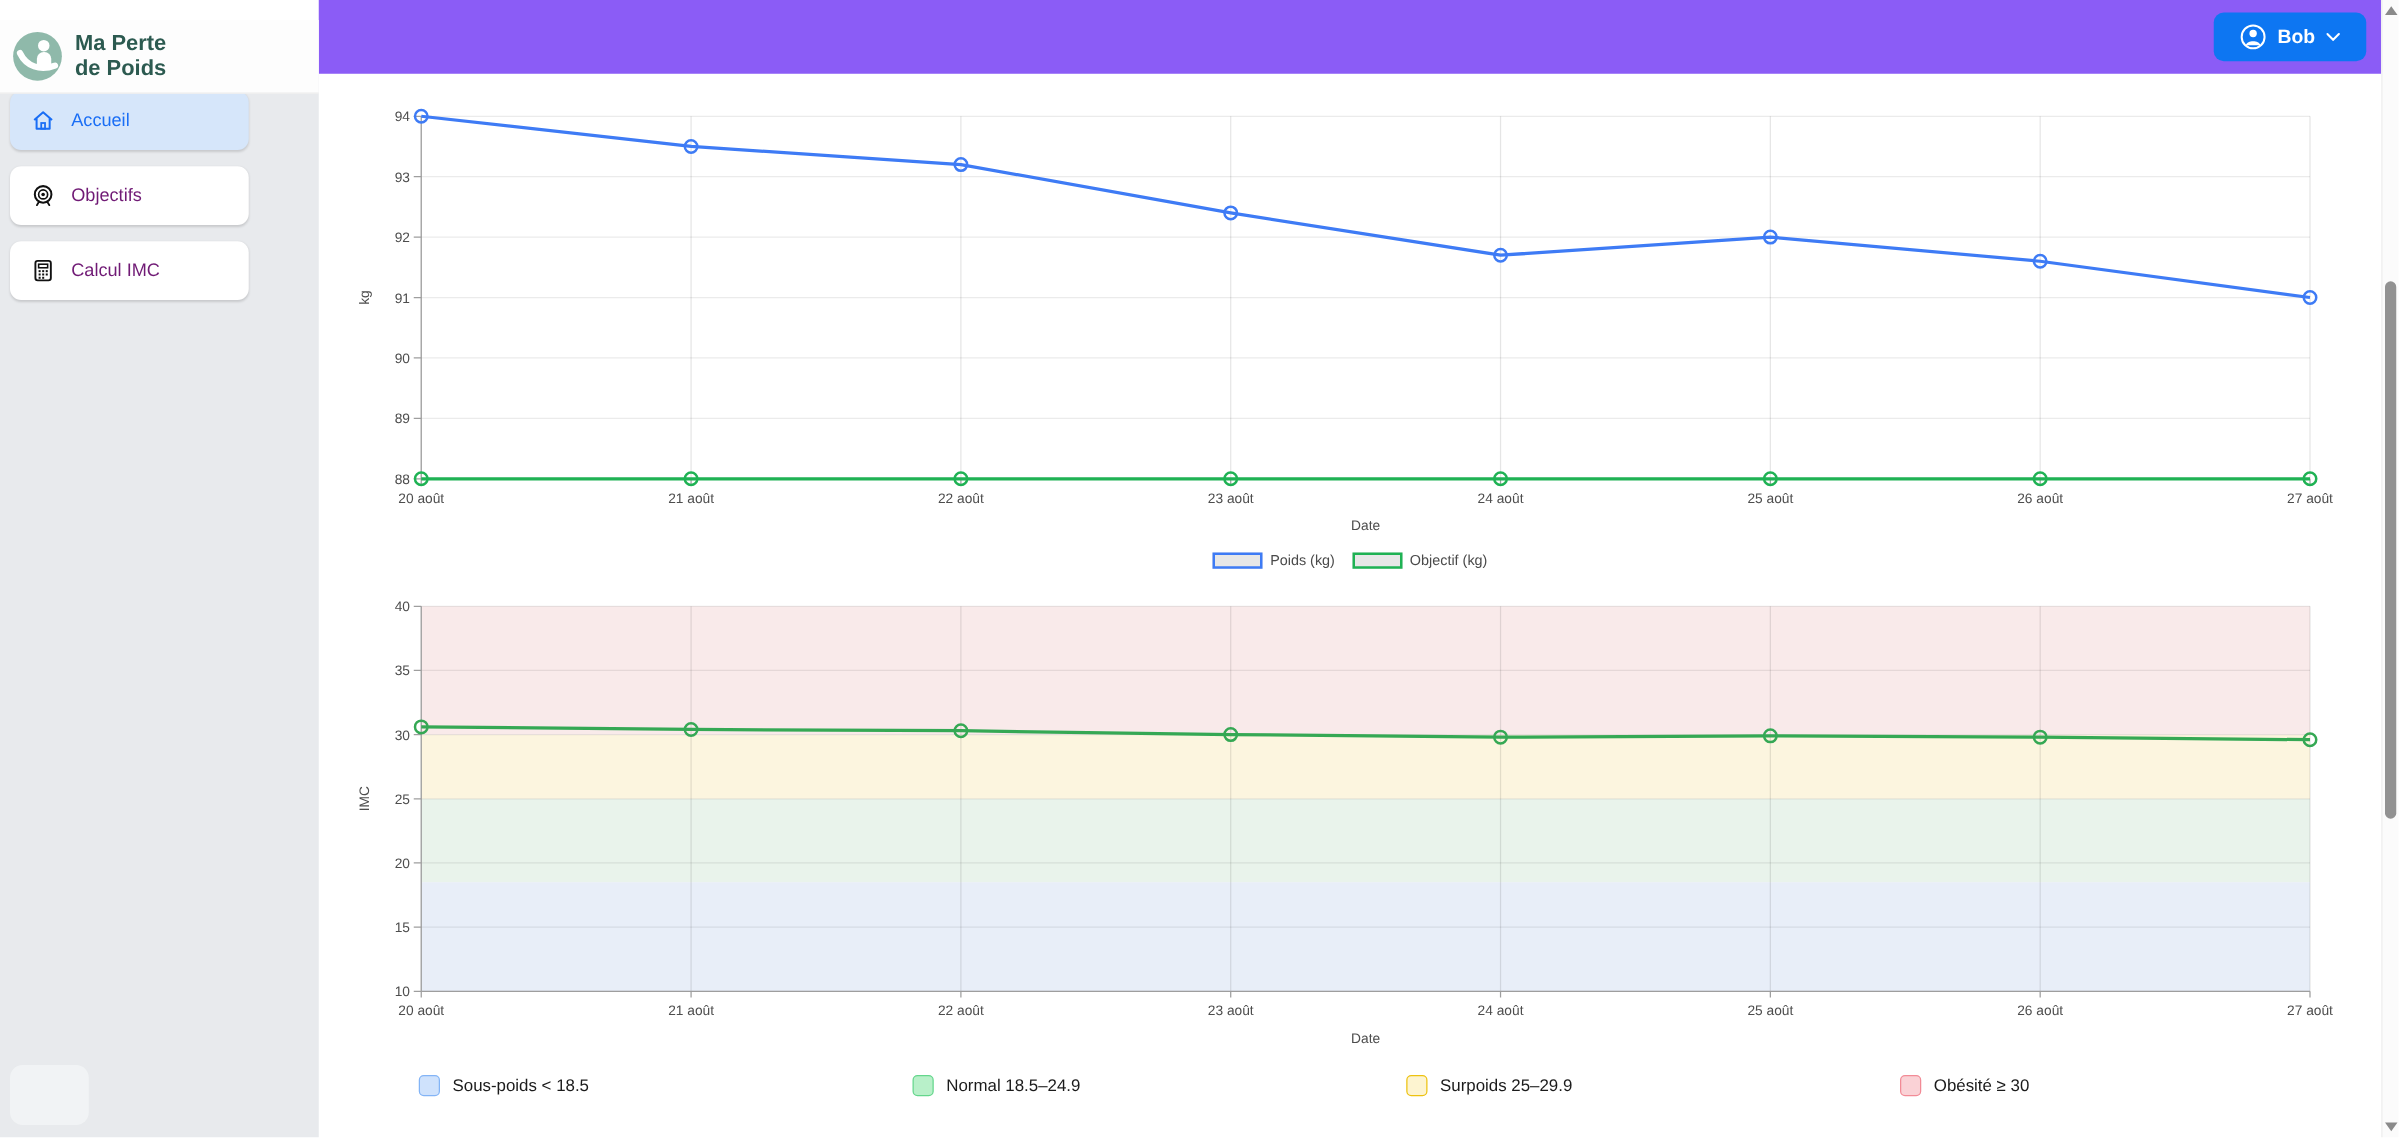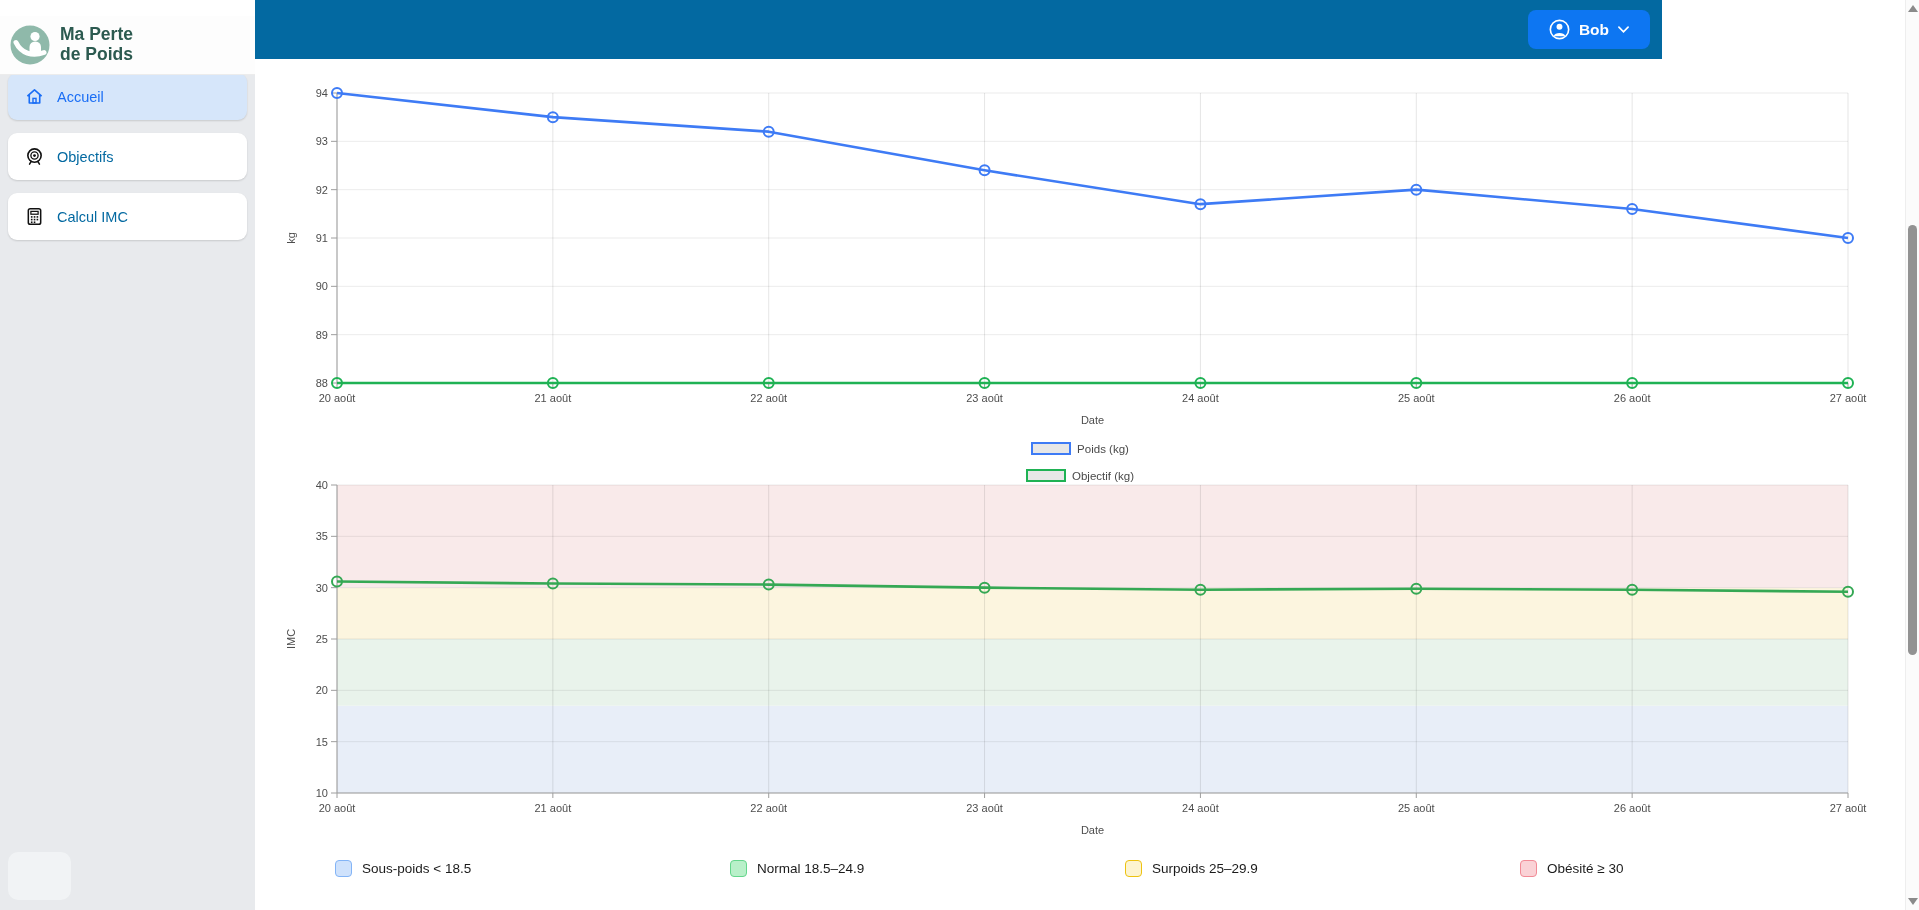--- a/index.html
+++ b/index.html
@@ -5,54 +5,54 @@
   html,body{margin:0;padding:0;overflow:hidden;}
   body{width:1919px;height:910px;position:relative;background:#fff;
        font-family:"Liberation Sans",sans-serif;-webkit-font-smoothing:antialiased;}
 
   
   .logo-area{position:absolute;left:0;top:16px;width:255px;height:59px;background:#fdfdfd;
              display:flex;align-items:center;gap:10px;padding-left:10px;box-sizing:border-box;
              border-bottom:1px solid #ececec;z-index:5;}
   .logo-circle{width:40px;height:40px;flex:none;}
   .app-title{font-size:17.5px;font-weight:700;color:#2c5a50;line-height:1.12;}
-  .top-bar{position:absolute;left:255px;top:0;width:1407px;height:59px;background:#0369a1;z-index:4;}
+  .top-bar{position:absolute;left:255px;top:0;width:1650px;height:59px;background:#8b5cf6;z-index:4;}
   .user-btn{position:absolute;right:12px;top:10px;height:39px;width:122px;background:#0d76f2;
             border:none;border-radius:8px;display:flex;align-items:center;justify-content:center;
             gap:9px;color:#fff;font-weight:700;font-size:15.5px;cursor:pointer;
             font-family:"Liberation Sans",sans-serif;}
 
   
   .scrollbar{position:absolute;left:1905px;top:0;width:14px;height:910px;background:#fbfbfb;
              border-left:1px solid #eee;box-sizing:border-box;z-index:6;}
   .sb-arrow-up,.sb-arrow-down{position:absolute;left:2px;width:0;height:0;
              border-left:5px solid transparent;border-right:5px solid transparent;}
   .sb-arrow-up{top:5px;border-bottom:7px solid #8a8a8a;}
   .sb-arrow-down{bottom:5px;border-top:7px solid #8a8a8a;}
   .sb-thumb{position:absolute;left:2px;top:225px;width:9px;height:430px;background:#929292;border-radius:5px;}
 
   
   .sidebar{position:absolute;left:0;top:59px;width:255px;height:851px;background:#e8eaed;z-index:3;}
-  .side-item{position:absolute;left:8px;width:239px;height:47px;background:#fff;border-radius:9px;
+  .side-item{position:absolute;left:8px;width:191px;height:47px;background:#fff;border-radius:9px;
              box-shadow:0 1px 2px rgba(0,0,0,.14);display:flex;align-items:center;gap:13px;
              padding-left:17px;box-sizing:border-box;cursor:pointer;}
-  .side-item .lbl{font-size:14.5px;font-weight:500;color:#0369a1;}
+  .side-item .lbl{font-size:14.5px;font-weight:500;color:#701a75;}
   .side-item.active{background:#d6e6fa;}
   .side-item.active .lbl{color:#1a6ef5;}
   .ghost-card{position:absolute;left:8px;top:793px;width:63px;height:48px;background:#f2f4f6;
               border-radius:10px;opacity:.85;}
 
   
   .main{position:absolute;left:255px;top:64px;width:1650px;height:662px;background:#fff;}
   .chart-svg{position:absolute;left:0;display:block;}
   #chart-kg{top:0;}
   #chart-imc{top:400px;}
 
   .legend-kg{position:absolute;left:0;top:378px;width:1650px;display:flex;justify-content:center;
-             gap:14px;align-items:center;flex-direction:column;}
+             gap:14px;align-items:center;}
   .legend-kg .item{display:flex;align-items:center;gap:6px;cursor:pointer;}
   .legend-kg .swatch{width:40px;height:13px;border:2px solid #888;background:#e7e7e7;box-sizing:border-box;}
   .legend-kg .txt{font-size:11.5px;color:#4a4a4a;}
 
   .legend-bands{position:absolute;left:34px;top:796px;width:1580px;display:flex;margin-left:46px;}
   .legend-bands .item{width:395px;flex:none;display:flex;align-items:center;gap:10px;}
   .legend-bands .swatch{width:17px;height:17px;border-radius:4px;border:1.5px solid #999;box-sizing:border-box;}
   .legend-bands .txt{font-size:13.5px;color:#1b1b1b;}
 </style>
 </head>

